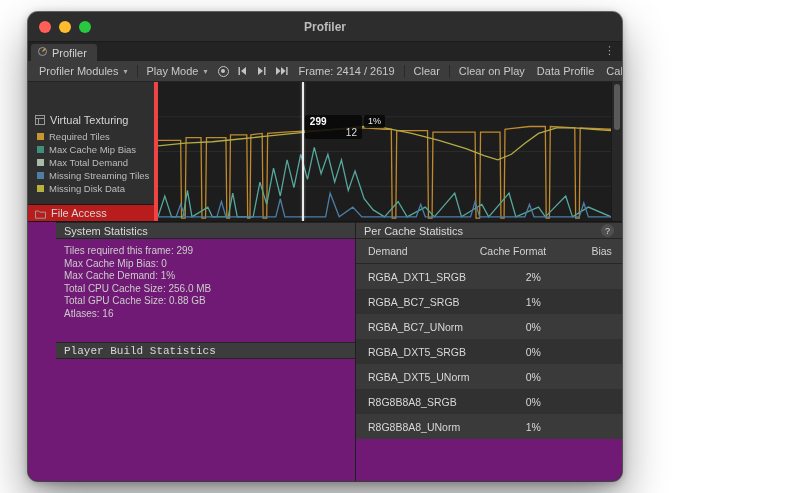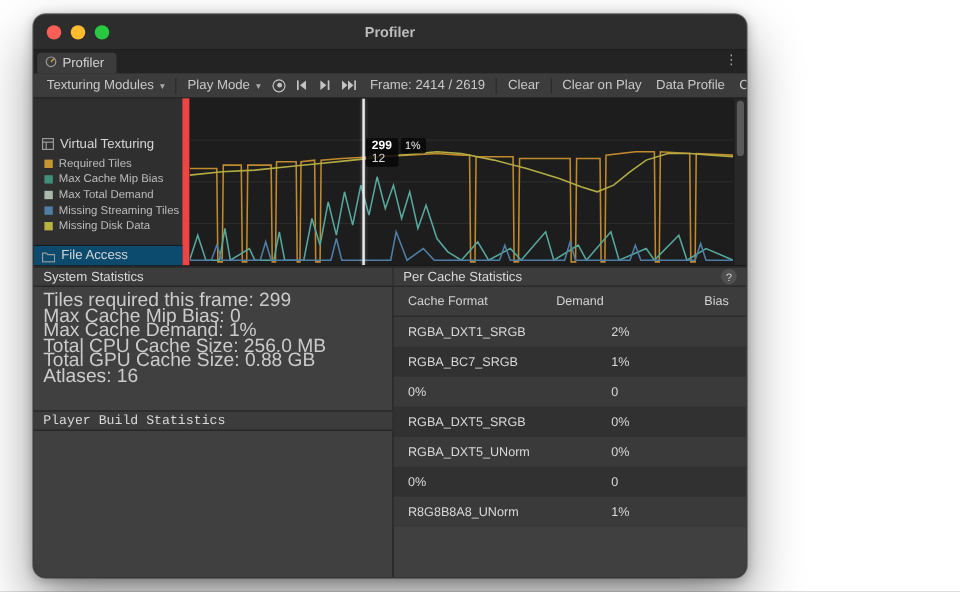--- a/index.html
+++ b/index.html
@@ -33,46 +33,46 @@
   .sep { width:1px; height:13px; background:#2a2a2a; margin:0 3px; flex:0 0 auto; }
   .frame-label { padding:0 6px; color:#c8c8c8; white-space:nowrap; }
   .spacer { flex:1; }
   .record-glyph { width:11px; height:11px; border:1px solid #c2c2c2; border-radius:50%; position:relative; }
   .record-glyph::after { content:""; position:absolute; left:50%; top:50%; width:4px; height:4px; margin:-2px 0 0 -2px; border-radius:50%; background:#c2c2c2; }
   .help-glyph { width:13px; height:13px; border-radius:50%; background:#4f4f4f; color:#d8d8d8; font-size:9px; display:flex; align-items:center; justify-content:center; }
   .help-glyph::before { content:"?"; }
 
   
   .chart-region { height:140px; display:flex; flex:0 0 auto; background:#1d1d1d; border-bottom:1px solid #161616; }
-  .chart-sidebar { width:130px; background:#2f2f2f; border-right:6px solid #ef4444; display:flex; flex-direction:column; flex:0 0 auto; }
+  .chart-sidebar { width:130px; background:#2f2f2f; border-right:4px solid #ef4444; display:flex; flex-direction:column; flex:0 0 auto; }
   .vt-block { padding-top:30px; }
   .module-header { display:flex; align-items:center; gap:5px; padding:2px 4px 2px 7px; font-size:11px; color:#d6d6d6; cursor:pointer; }
   .legend { padding:3px 0 0 9px; display:flex; flex-direction:column; gap:2px; }
   .legend-item { display:flex; align-items:center; gap:5px; font-size:9.5px; color:#bdbdbd; cursor:pointer; white-space:nowrap; }
   .swatch { width:7px; height:7px; flex:0 0 auto; }
   .sidebar-spacer { flex:1; }
-  .module-header.file-access { border-top:1px solid #1a1a1a; background:#0c4a6e; height:17px; flex:0 0 auto;align-items:flex-end; }
+  .module-header.file-access { border-top:1px solid #1a1a1a; background:#b91c1c; height:17px; flex:0 0 auto;align-items:flex-end; }
 
   .chart-area { flex:1; position:relative; background:#1d1d1d; overflow:hidden; }
   #chart-svg { position:absolute; left:0; top:0; width:calc(100% - 11px); height:100%; }
   .playhead { position:absolute; top:0; bottom:0; width:2px; background:#ececec; box-shadow:0 0 3px rgba(255,255,255,.45); }
   .tooltip { position:absolute; top:33px; display:flex; align-items:flex-start; gap:2px; pointer-events:none; }
   .tt-box { background:rgba(8,8,8,.88); border-radius:2px; padding:1px 5px; line-height:11px; }
   .tt-main { color:#ffffff; font-weight:bold; font-size:10px; }
-  .tt-sub { color:#dddddd; font-size:10px; }
+  .tt-sub { color:#dddddd; font-size:10px;margin-left:36px; }
   .tt-badge { background:rgba(8,8,8,.88); border-radius:2px; padding:1px 4px; font-size:9px; color:#eeeeee; line-height:11px; }
   .vscroll { position:absolute; right:0; top:0; bottom:0; width:11px; background:#282828; border-left:1px solid #1a1a1a; }
   .vscroll .thumb { position:absolute; top:2px; left:2px; right:2px; height:46px; background:#5a5a5a; border-radius:4px; }
 
   
-  .details { flex:1; display:flex; background:#404040; min-height:0; }
+  .details { flex:1; display:flex; background:#701a75; min-height:0;padding-left:28px; }
   .left-panel { width:300px; flex:0 0 auto; border-right:1px solid #1f1f1f; display:flex; flex-direction:column; }
   .panel-header { height:17px; background:#3c3c3c; border-top:1px solid #242424; border-bottom:1px solid #242424; display:flex; align-items:center; padding:0 8px; font-size:11px; color:#dadada; flex:0 0 auto; }
   .panel-header.second { margin-top:16px;font-family:Liberation Mono, monospace; }
-  .stat-lines { padding:6px 8px; font-size:16px; line-height:12.5px; color:#cbcbcb; }
+  .stat-lines { padding:6px 8px; font-size:10px; line-height:12.5px; color:#cbcbcb; }
   .right-panel { flex:1; display:flex; flex-direction:column; min-width:0; }
   .panel-header .help-glyph { margin-left:auto; cursor:pointer; }
 
   .thead { display:grid; grid-template-columns:42% 42% 16%; height:25px; align-items:center; background:#3c3c3c; border-bottom:1px solid #262626; font-size:10.5px; color:#d2d2d2; }
   .th { padding-left:12px; cursor:pointer; }
   .trow { display:grid; grid-template-columns:42% 42% 16%; height:25px; align-items:center; font-size:10.5px; color:#d8d8d8; cursor:default;gap:46px; }
   .trow:nth-child(odd){ background:#3a3a3a; }
   .trow:nth-child(even){ background:#313131; }
   .td { padding-left:12px; white-space:nowrap; }
 </style>
@@ -98,21 +98,21 @@
             <path d="M5.5 5.5 L8 3" stroke="#d8a33c" stroke-width="1.2"></path>
           </svg>
       </span>
       <span>Profiler</span>
     </div>
     <span class="tab-menu"></span>
   </div>
 
   <div class="toolbar">
     <button class="tb dd">
-        <span>Texturing Modules</span>
+        <span>Profiler Modules</span>
       </button>
     <div class="sep"></div>
     <button class="tb dd">
         <span>Play Mode</span>
       </button>
     <button class="tb icon">
         <span class="record-glyph"></span>
       </button>
     <button class="tb icon">
       <svg width="11" height="10" viewBox="0 0 11 10">
@@ -249,50 +249,52 @@
       <div class="panel-header second">
           <span>Player Build Statistics</span>
         </div>
     </div>
     <div class="right-panel">
       <div class="panel-header">
         <span>Per Cache Statistics</span>
         <span class="help-glyph"></span>
       </div>
       <div class="thead" id="cache-head">
+          <div class="th">Demand</div>
           <div class="th">Cache Format</div>
-          <div class="th">Demand</div>
           <div class="th">Bias</div>
         </div>
       <div id="cache-rows">
           <div class="trow">
             <div class="td">RGBA_DXT1_SRGB</div>
             <div class="td">2%</div>
             <div class="td">0</div>
           </div>
           <div class="trow">
             <div class="td">RGBA_BC7_SRGB</div>
             <div class="td">1%</div>
             <div class="td">0</div>
           </div>
           <div class="trow">
+            <div class="td">RGBA_BC7_UNorm</div>
             <div class="td">0%</div>
             <div class="td">0</div>
           </div>
           <div class="trow">
             <div class="td">RGBA_DXT5_SRGB</div>
             <div class="td">0%</div>
             <div class="td">0</div>
           </div>
           <div class="trow">
             <div class="td">RGBA_DXT5_UNorm</div>
             <div class="td">0%</div>
             <div class="td">0</div>
           </div>
           <div class="trow">
+            <div class="td">R8G8B8A8_SRGB</div>
             <div class="td">0%</div>
             <div class="td">0</div>
           </div>
           <div class="trow">
             <div class="td">R8G8B8A8_UNorm</div>
             <div class="td">1%</div>
             <div class="td">0</div>
           </div>
         </div>
     </div>

